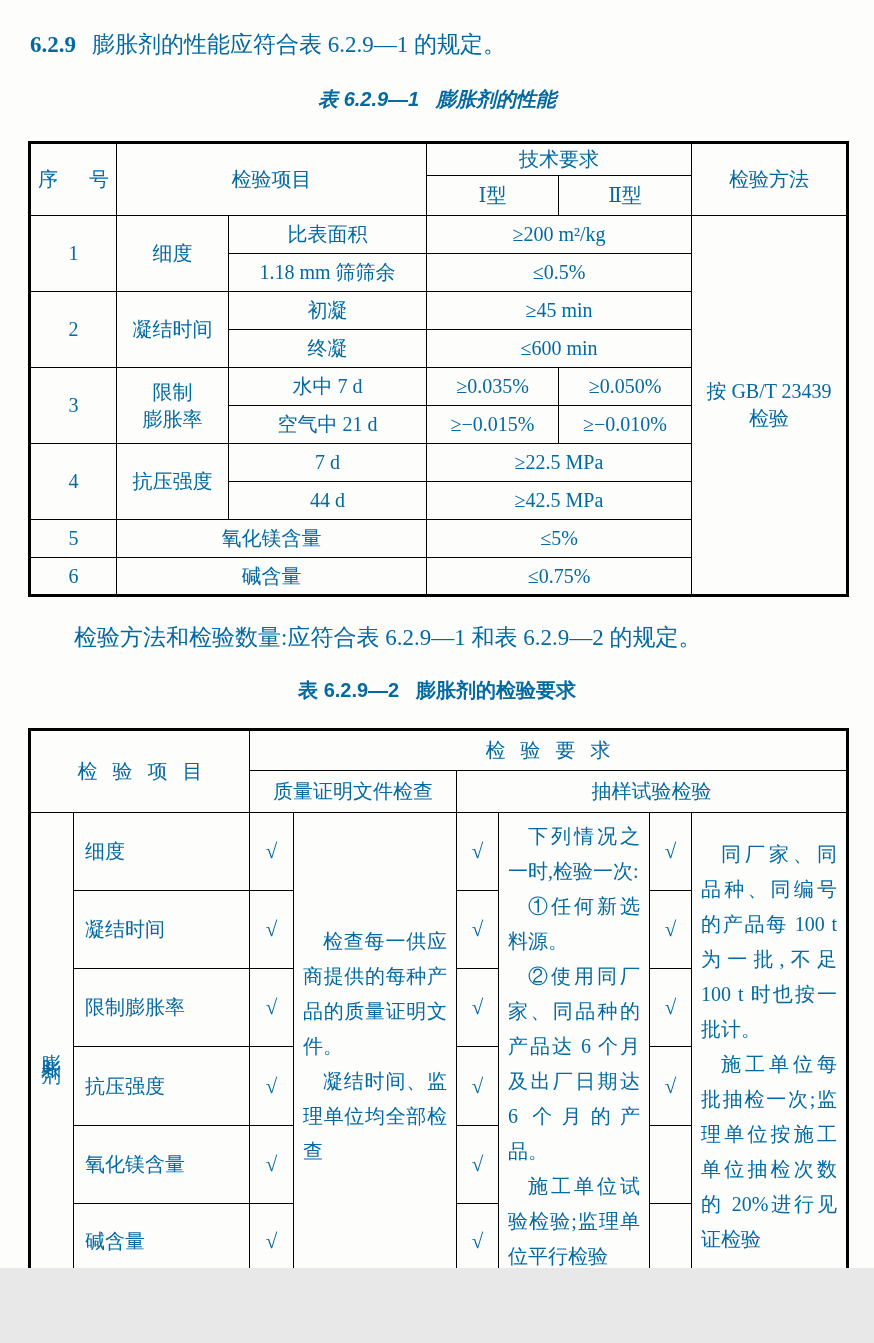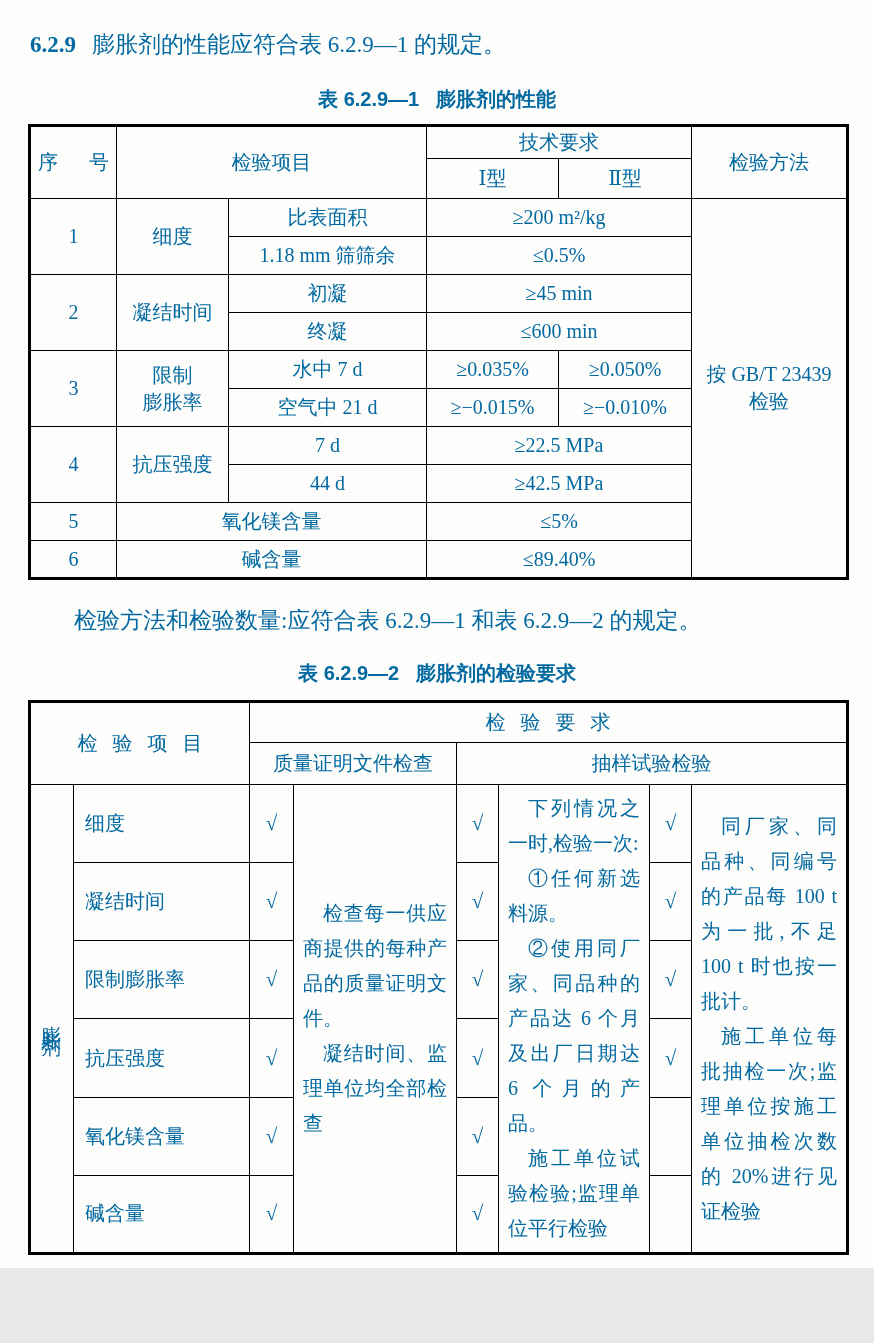--- a/index.html
+++ b/index.html
@@ -21,22 +21,22 @@
 
   
   .table-title {
     text-align: center;
     font-family: "Liberation Sans", "DejaVu Sans", sans-serif;
     font-weight: bold;
     font-size: 20px;
     white-space: pre;
     margin: 0;
   }
-  .tt1 { margin-top: 26px; margin-bottom: 11px; }
-  .tt2 { margin-top: 24px; margin-bottom: 13px; }
+  .tt1 { margin-top: 26px; margin-bottom: 28px; font-style: italic; }
+  .tt2 { margin-top: 24px; margin-bottom: 24px; }
 
   
   table {
     border-collapse: collapse;
     table-layout: fixed;
     width: 818px;
     border: 3px solid #000;
   }
   td {
     border: 1px solid #000;
@@ -165,21 +165,21 @@
         <td colspan="2">≥42.5 MPa</td>
       </tr>
       <tr class="dr">
         <td>5</td>
         <td colspan="2">氧化镁含量</td>
         <td colspan="2">≤5%</td>
       </tr>
       <tr class="dr">
         <td>6</td>
         <td colspan="2">碱含量</td>
-        <td colspan="2">≤89.40%</td>
+        <td colspan="2">≤0.75%</td>
       </tr>
     </tbody>
       </table>
 
     <p class="body-para">检验方法和检验数量:应符合表 6.2.9—1 和表 6.2.9—2 的规定。</p>
 
     <p class="table-title tt2">表 6.2.9—2   膨胀剂的检验要求</p>
 
     <table class="t2">
       <colgroup>

